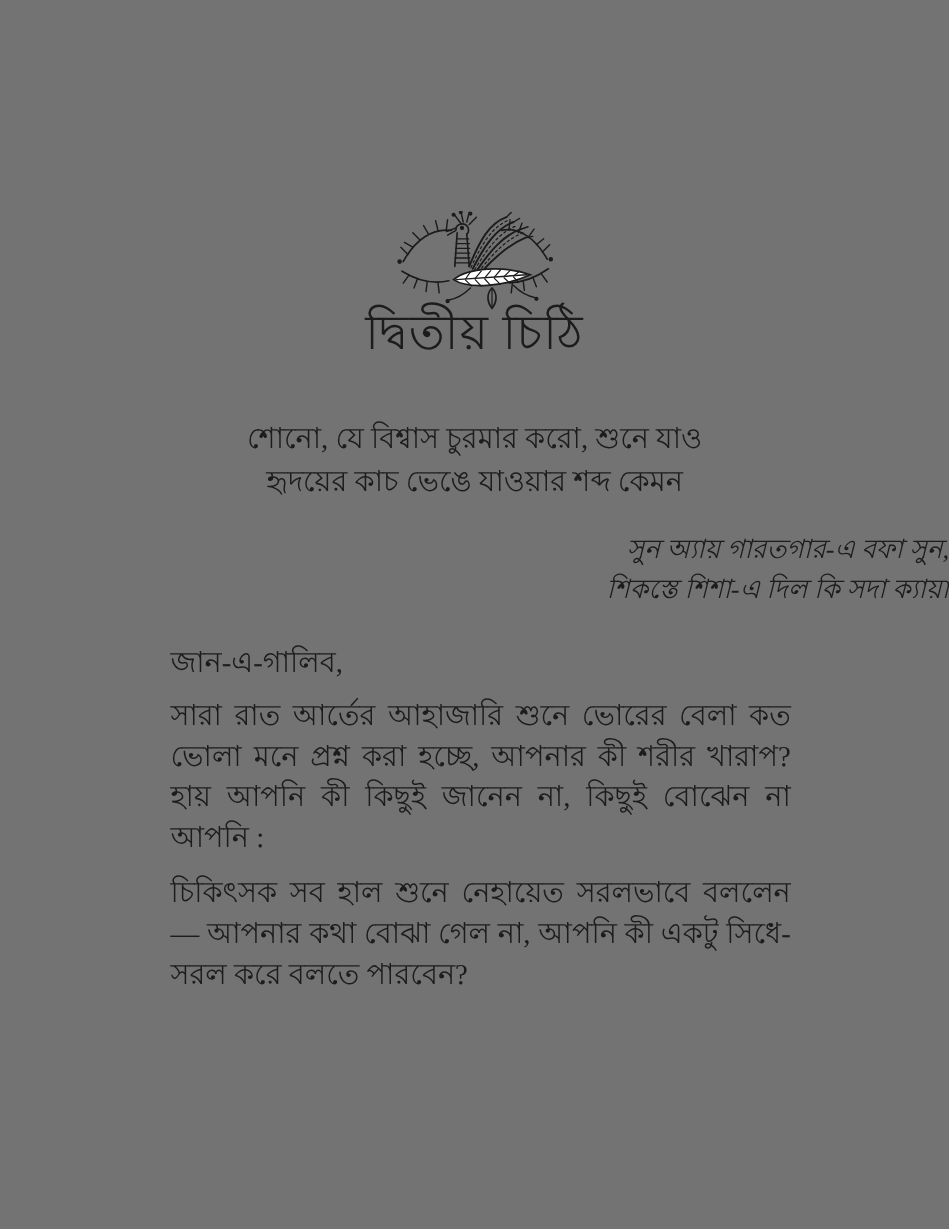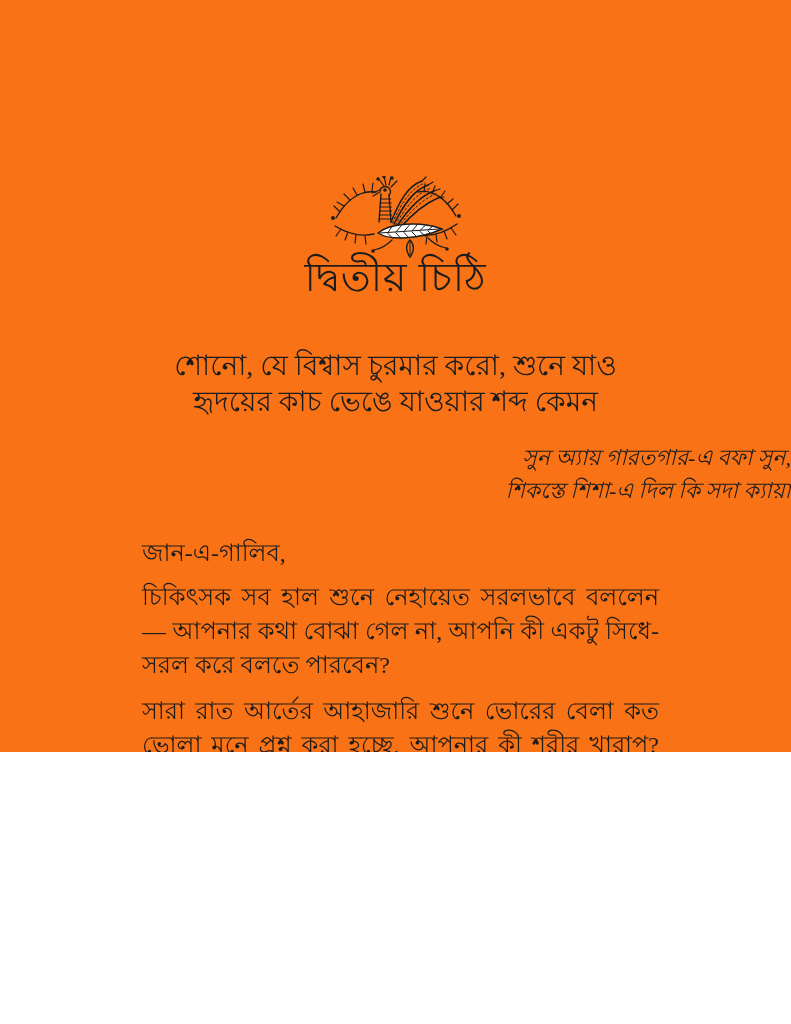--- a/index.html
+++ b/index.html
@@ -3,22 +3,22 @@
 <meta charset="utf-8">
 <style>
   html, body {
     margin: 0;
     padding: 0;
     background: #ffffff;
   }
   .page {
     position: relative;
     width: 791px;
-    height: 752px;
-    background: #f97316;
+    height: 1024px;
+    background: #737373;
     color: #1c1c1c;
     font-family: "Liberation Serif", "DejaVu Serif", serif;
     overflow: hidden;
   }
   .ornament {
     position: absolute;
     top: 176px;
     left: 50%;
     transform: translateX(-50%);
     width: 136px;
@@ -35,21 +35,21 @@
     font-size: 40px;
     font-weight: normal;
     letter-spacing: 1px;
   }
   .epigraph {
     position: absolute;
     top: 348px;
     left: 0;
     width: 100%;
     text-align: center;
-    font-size: 28px;
+    font-size: 24px;
     line-height: 36px;
   }
   .couplet {
     position: absolute;
     top: 441px;
     left: 0;
     width: 100%;
     text-align: right;
     font-size: 22px;
     line-height: 33px;
@@ -133,17 +133,17 @@
     <span class="verse-line">হৃদয়ের কাচ ভেঙে যাওয়ার শব্দ কেমন</span>
   </div>
 
   <div class="couplet">
     <span class="verse-line">সুন অ্যায় গারতগার-এ বফা সুন,</span>
     <span class="verse-line">শিকস্তে শিশা-এ দিল কি সদা ক্যায়া</span>
   </div>
 
   <div class="content">
     <p class="salutation">জান-এ-গালিব,</p>
+    <p class="body">সারা রাত আর্তের আহাজারি শুনে ভোরের বেলা কত ভোলা মনে প্রশ্ন করা হচ্ছে, আপনার কী শরীর খারাপ? হায় আপনি কী কিছুই জানেন না, কিছুই বোঝেন না আপনি :</p>
     <p class="body">চিকিৎসক সব হাল শুনে নেহায়েত সরলভাবে বললেন — আপনার কথা বোঝা গেল না, আপনি কী একটু সিধে-সরল করে বলতে পারবেন?</p>
-    <p class="body">সারা রাত আর্তের আহাজারি শুনে ভোরের বেলা কত ভোলা মনে প্রশ্ন করা হচ্ছে, আপনার কী শরীর খারাপ? হায় আপনি কী কিছুই জানেন না, কিছুই বোঝেন না আপনি :</p>
   </div>
 
 </div>
 
 </body></html>

